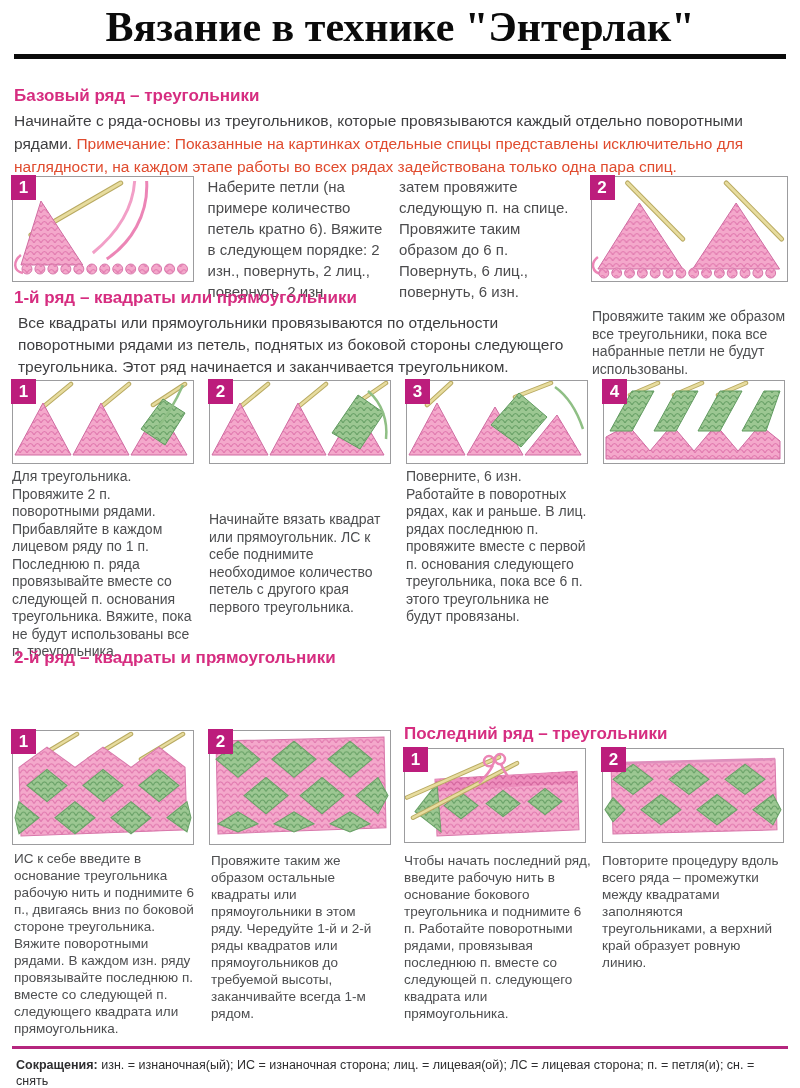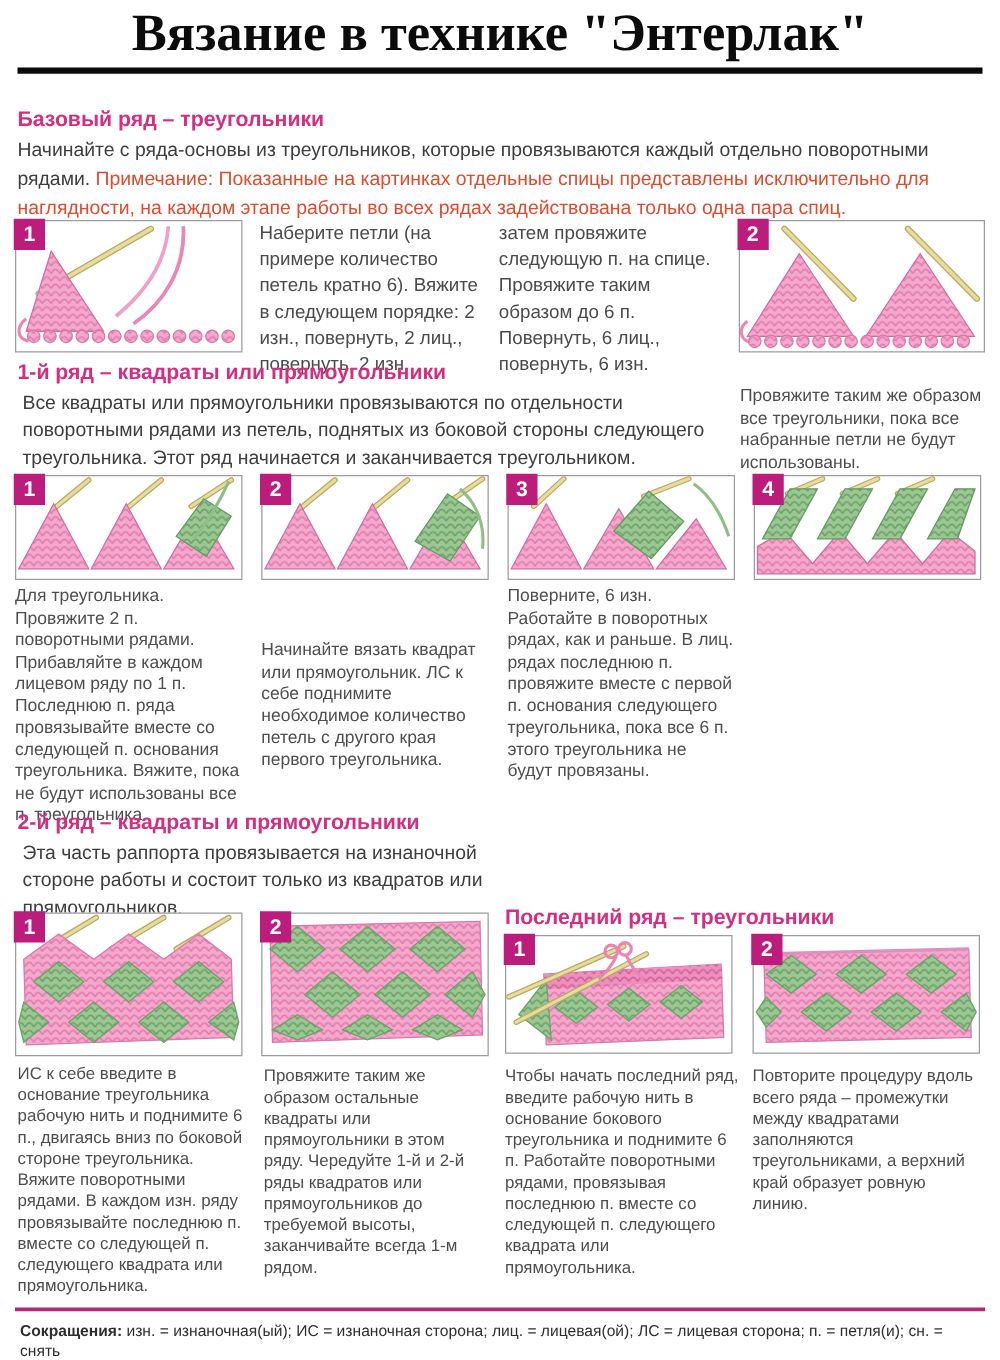--- a/index.html
+++ b/index.html
@@ -193,21 +193,20 @@
 </div>
 
 <div class="abs row-flex4" style="top:468px;left:12px;">
   <div class="cap" style="width:182px;">Для треугольника. Провяжите 2 п. поворотными рядами. Прибавляйте в каждом лицевом ряду по 1 п. Последнюю п. ряда провязывайте вместе со следующей п. основания треугольника. Вяжите, пока не будут использованы все п. треугольника.</div>
   <div class="cap" style="width:182px;margin-top:43px;">Начинайте вязать квадрат или прямоугольник. ЛС к себе поднимите необходимое количество петель с другого края первого треугольника.</div>
   <div class="cap" style="width:182px;">Поверните, 6 изн. Работайте в поворотных рядах, как и раньше. В лиц. рядах последнюю п. провяжите вместе с первой п. основания следующего треугольника, пока все 6 п. этого треугольника не будут провязаны.</div>
 </div>
 
 <div class="abs" style="top:648px;left:14px;width:382px;">
   <div class="sec-heading">2-й ряд – квадраты и прямоугольники</div>
-  <p class="intro-sm">Эта часть раппорта провязывается на изнаночной стороне работы и состоит только из квадратов или прямоугольников.</p>
 </div>
 
 <div class="abs" style="top:724px;left:404px;width:380px;">
   <div class="sec-heading">Последний ряд – треугольники</div>
 </div>
 
 <div class="abs row-flex4" style="top:730px;left:12px;">
   <div class="img-box" style="width:182px;height:115px;">
     <div class="badge">1</div>
     <svg viewBox="0 0 180 112" preserveAspectRatio="none">

